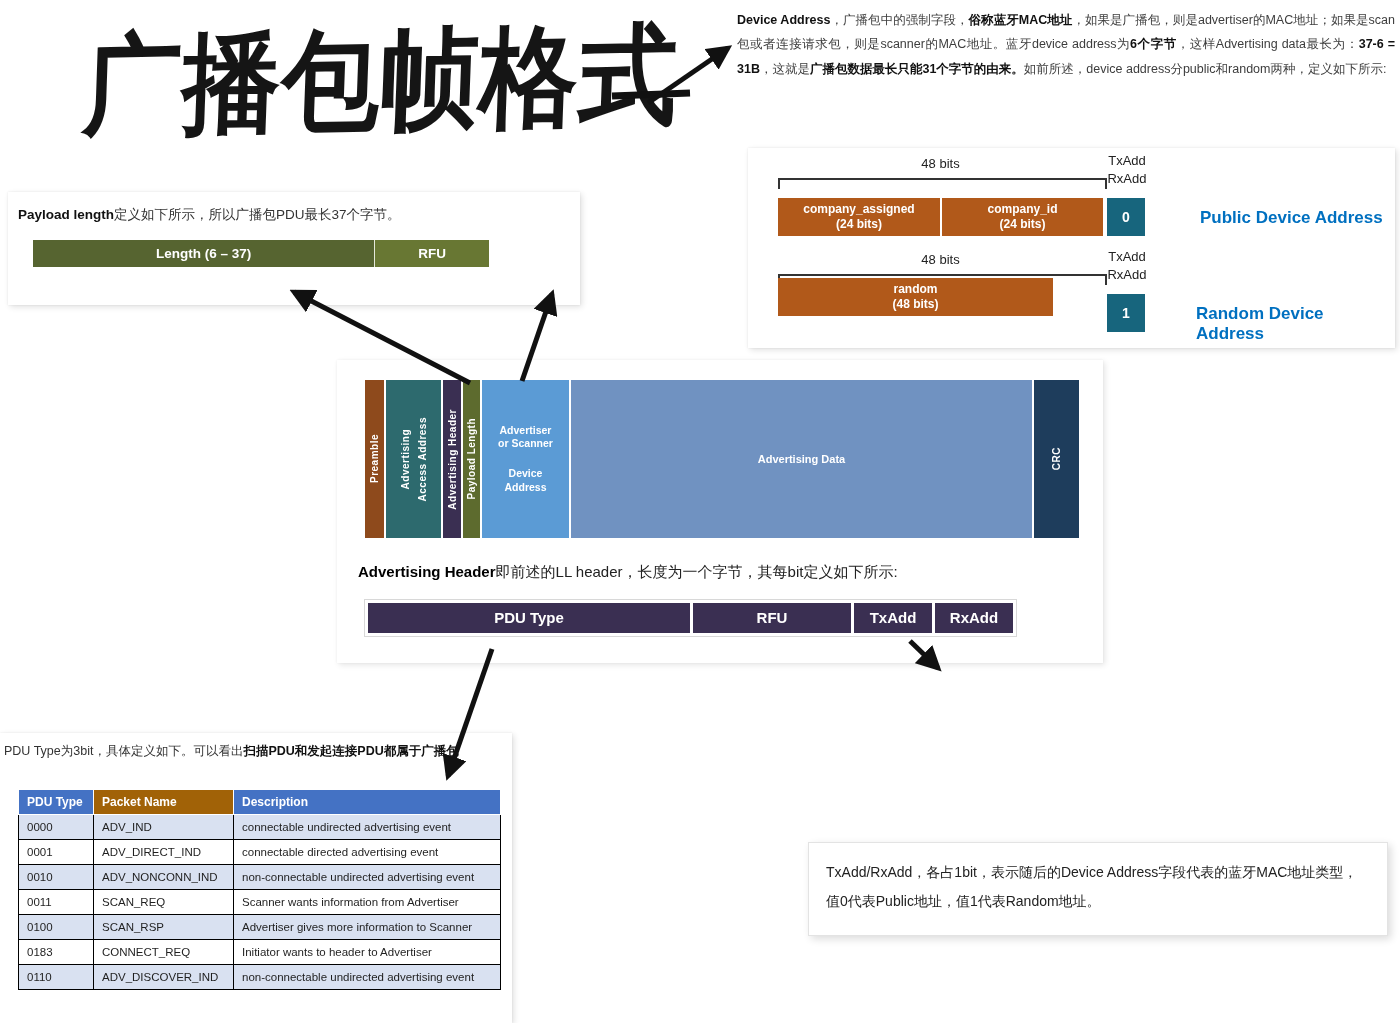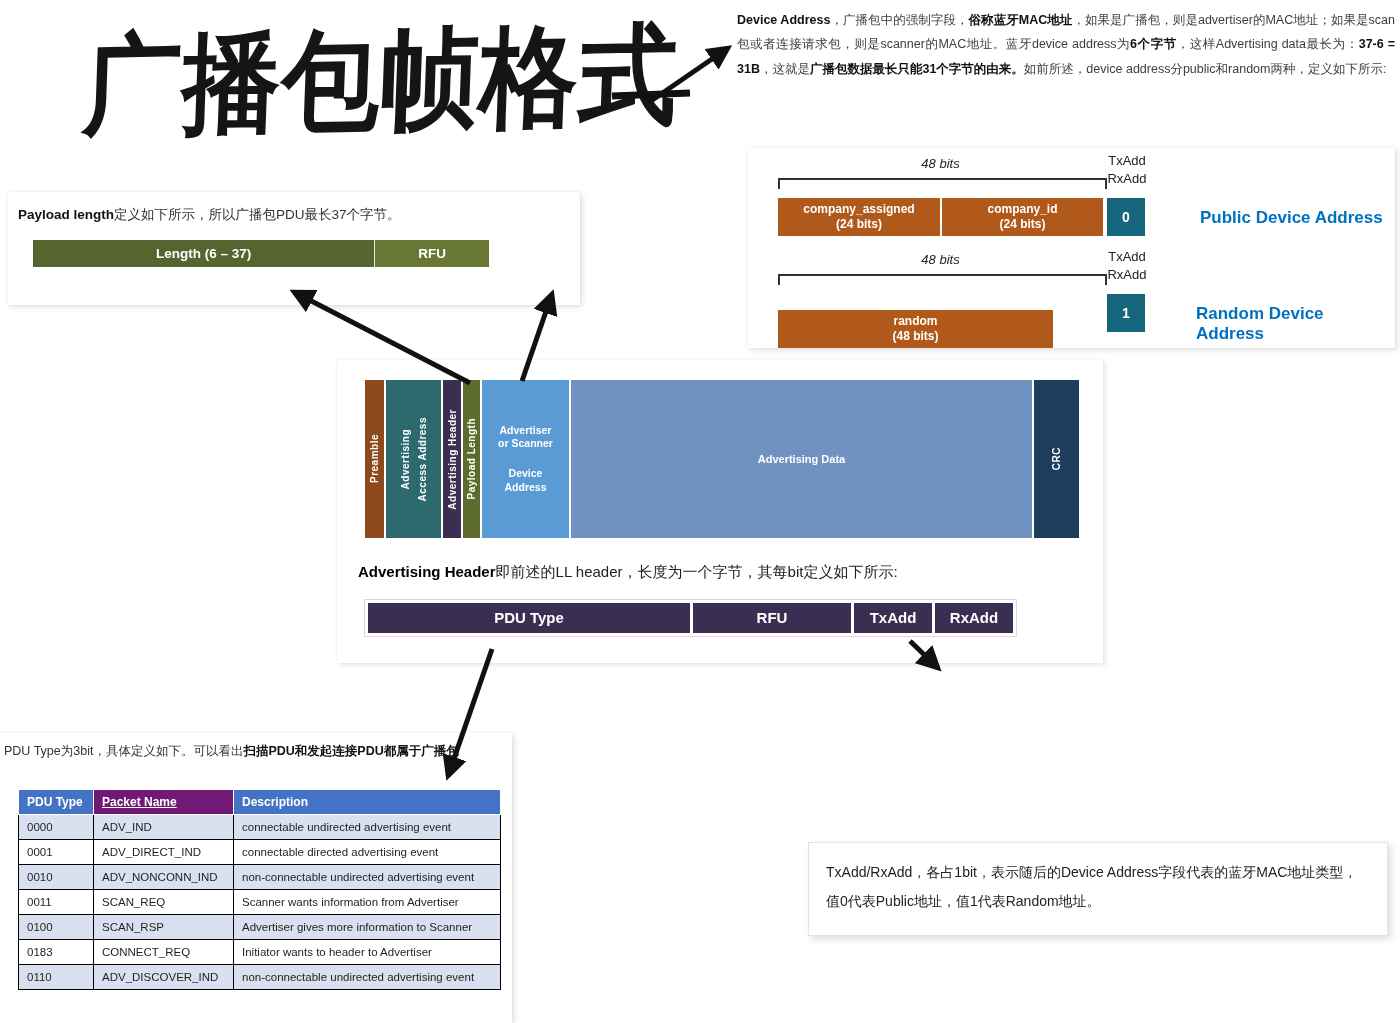--- a/index.html
+++ b/index.html
@@ -20,21 +20,21 @@
     position:absolute;left:737px;top:8px;width:658px;
     font-size:12.5px;line-height:1.95;color:#3d3d3d;text-align:justify;
   }
   .device-text b{color:#111;}
   
   .dev-panel{
     position:absolute;left:748px;top:148px;width:647px;height:200px;background:#fff;
     box-shadow:2px 2px 6px rgba(0,0,0,.12), 0 0 2px rgba(0,0,0,.08);
   }
   .dev-panel .abs{position:absolute;}
-  .bits-label{width:325px;text-align:center;font-size:13px;color:#222;font-style:italic;}
+  .bits-label{width:325px;text-align:center;font-size:13px;color:#222;}
   .bracket{width:325px;height:9px;border-top:2px solid #333;border-left:2px solid #333;border-right:2px solid #333;}
   .flag-label{width:54px;text-align:center;font-size:13px;line-height:1.35;color:#222;}
   .field-row{display:flex;gap:2px;}
   .o-field{
     height:38px;display:flex;align-items:center;justify-content:center;
     color:#fff;font-weight:bold;font-size:12px;line-height:1.25;text-align:center;
   }
   .flag-box{
     width:38px;height:38px;display:flex;align-items:center;justify-content:center;
     color:#fff;font-weight:bold;font-size:14px;
@@ -122,21 +122,21 @@
     <div class="o-field pre" style="width: 161px; background-color: rgb(177, 89, 26);">company_id
 (24 bits)</div>
   </div>
   <div class="abs flag-box" style="left: 359px; top: 50px; background-color: rgb(23, 101, 125);">0</div>
   <div class="abs addr-name" style="left: 452px; top: 60px; color: rgb(0, 112, 192);">Public Device Address</div>
 
   <div class="abs bits-label" style="left:30px;top:104px;">48 bits</div>
   <div class="abs bracket" style="left:30px;top:126px;"></div>
   <div class="abs flag-label pre" style="left:352px;top:100px;">TxAdd
 RxAdd</div>
-  <div class="abs o-field pre" style="left: 30px; top: 162px; width: 275px; background-color: rgb(177, 89, 26);">random
+  <div class="abs o-field pre" style="left: 30px; top: 130px; width: 275px; background-color: rgb(177, 89, 26);">random
 (48 bits)</div>
   <div class="abs flag-box" style="left: 359px; top: 146px; background-color: rgb(23, 101, 125);">1</div>
   <div class="abs addr-name" style="left: 448px; top: 156px; color: rgb(0, 112, 192);">Random Device Address</div>
 </div>
 
 <div class="payload-panel">
   <div class="payload-intro"><b>Payload length</b><span>定义如下所示，所以广播包PDU最长37个字节。</span></div>
   <div class="len-bar">
     <div class="len-seg" style="background-color: rgb(86, 100, 48);">Length (6 – 37)</div>
     <div class="rfu-seg" style="background-color: rgb(104, 119, 51);">RFU</div>
@@ -186,21 +186,21 @@
   <div class="pdu-intro"><span>PDU Type为3bit，具体定义如下。可以看出</span><b>扫描PDU和发起连接PDU都属于广播包</b></div>
   <table class="pdu-table">
     <colgroup>
         <col style="width:75px">
         <col style="width:140px">
         <col style="width:267px">
       </colgroup>
     <thead>
       <tr>
         <th style="background-color: rgb(68, 114, 196);">PDU Type</th>
-        <th style="background-color: #701a75; text-decoration: underline;">Packet Name</th>
+        <th style="background-color: #a16207;">Packet Name</th>
         <th style="background-color: rgb(68, 114, 196);">Description</th>
       </tr>
     </thead>
     <tbody>
       <tr>
         <td>0000</td>
         <td>ADV_IND</td>
         <td>connectable undirected advertising event</td>
       </tr>
       <tr>

